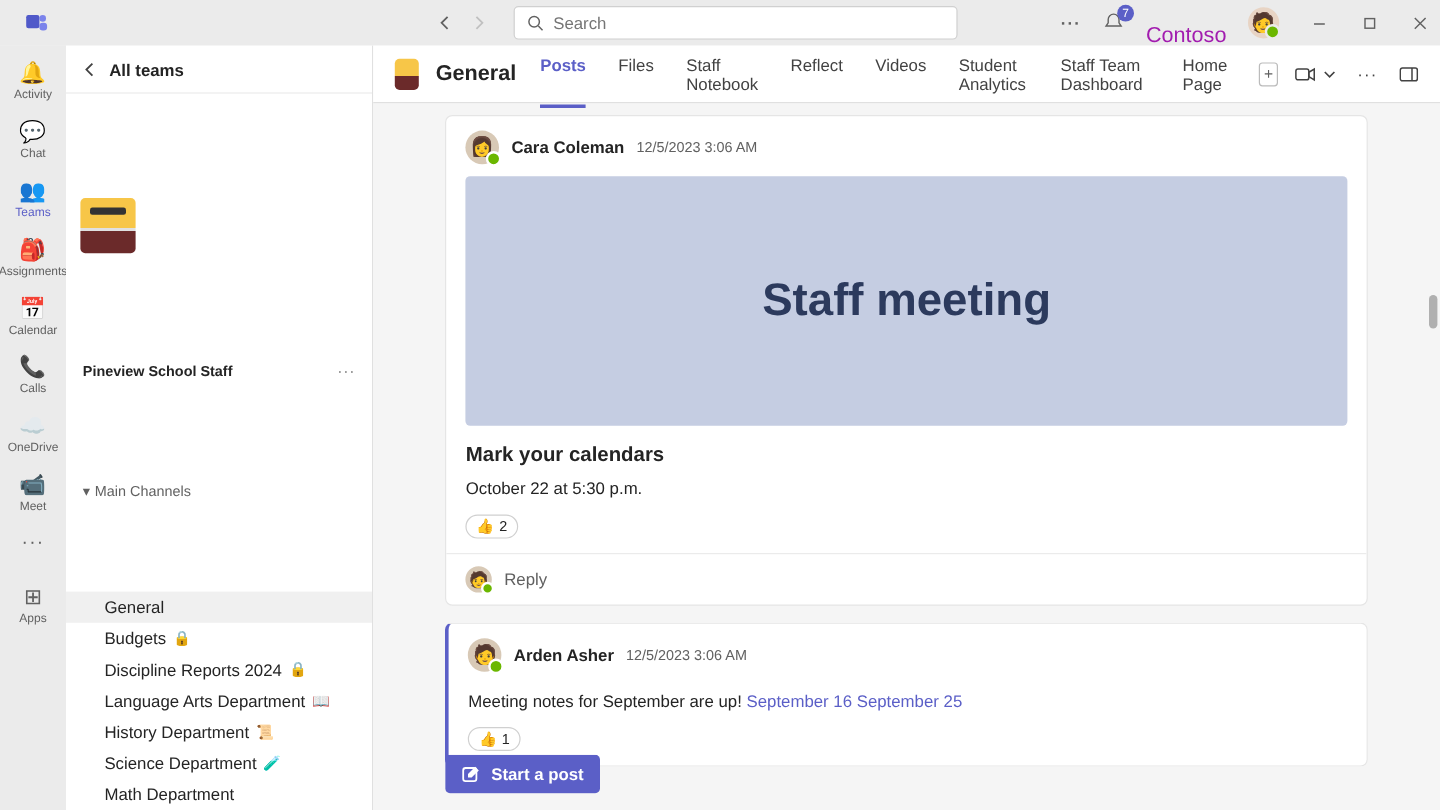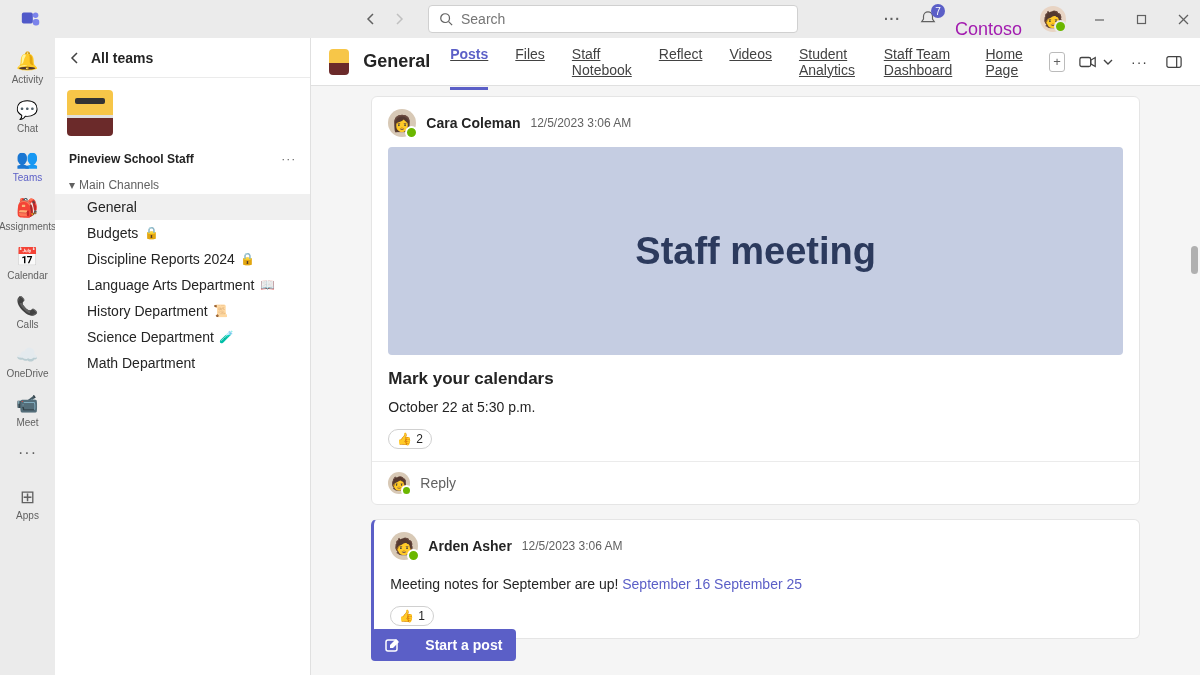--- a/index.html
+++ b/index.html
@@ -24,37 +24,37 @@
 
 .main { display: flex; height: calc(675px - 38px); }
 .rail { width: 55px; background: #ebebeb; display: flex; flex-direction: column; align-items: center; padding-top: 6px; gap: 2px; }
 .rail-item { width: 55px; display: flex; flex-direction: column; align-items: center; padding: 6px 0; cursor: pointer; color: #616161; font-size: 10px; gap: 2px; }
 .rail-item.active { color: #5b5fc7; }
 .rail-item .ri-icon { font-size: 18px; }
 .rail-more { margin-top: 8px; color: #616161; font-size: 16px; cursor:pointer; letter-spacing:1px; }
 .rail-apps { margin-top: 16px; }
 
 
-.sidebar { width: 295px; background: #fff; border-right: 1px solid #e0e0e0; display: flex; flex-direction: column; }
+.sidebar { width: 295px; background: #fff; border-right: 1px solid #e0e0e0; display: flex; flex-direction: column; justify-content: space-between; }
 .allteams { height: 40px; display: flex; align-items: center; padding: 0 14px; gap: 10px; border-bottom: 1px solid #ebebeb; cursor: pointer; font-size: 14px; font-weight: 600; }
 .team-icon { width: 46px; height: 46px; margin: 12px 0 6px 12px; border-radius: 4px; background: linear-gradient(to bottom, #f7c648 0%, #f7c648 55%, #e0e0e0 55%, #e0e0e0 60%, #6b2a2a 60%); position: relative; }
 .team-icon::after { content:''; position:absolute; top:8px; left:8px; right:8px; height:6px; background:#333; border-radius:2px; }
 .team-title { display: flex; align-items: center; justify-content: space-between; padding: 10px 14px 4px 14px; font-weight: 700; font-size: 12px; }
 .team-title .tmore { color: #616161; cursor:pointer; font-weight:normal; letter-spacing:1px; }
 .channel-section { padding: 8px 14px 2px 14px; font-size: 12px; color: #616161; display:flex; align-items:center; gap:4px; cursor:pointer; }
 .channel-list .channel { padding: 5px 14px 5px 32px; font-size: 14px; cursor: pointer; display: flex; align-items: center; gap: 6px; }
 .channel-list .channel.active { background: #f0f0f0; }
 .channel .ch-icon { font-size: 12px; color: #888; }
 
 
 .content { flex: 1; background: #f5f5f5; display: flex; flex-direction: column; position: relative; }
 .chanhead { height: 48px; background: #fff; border-bottom: 1px solid #e0e0e0; display: flex; align-items: center; padding: 0 18px; gap: 14px; }
 .chanhead .ch-team-icon { width: 26px; height: 26px; border-radius: 4px; background: linear-gradient(to bottom, #f7c648 0%, #f7c648 55%, #6b2a2a 55%); }
 .chanhead .ch-name { font-size: 18px; font-weight: 700; margin-right: 6px; }
-.chanhead .tabs { display: flex; gap: 27px; font-size: 14px; color: #424242; text-decoration: underline; }
+.chanhead .tabs { display: flex; gap: 27px; font-size: 14px; color: #424242; }
 .chanhead .tab { cursor: pointer; padding: 12px 0; }
 .chanhead .tab.active { color: #5b5fc7; font-weight: 600; box-shadow: inset 0 -3px 0 #5b5fc7; }
 .chanhead .addtab { margin-left: 10px; color: #616161; width:20px; height:20px; border:1px solid #bbb; border-radius:3px; display:flex; align-items:center; justify-content:center; font-size:13px; cursor:pointer; }
 .chanhead .head-right { margin-left: auto; display: flex; align-items: center; gap: 18px; color: #424242; }
 .chanhead .meetbtn { display:flex; align-items:center; gap:6px; cursor:pointer; }
 
 .feed { flex: 1; overflow-y: auto; padding: 10px 60px 60px 60px; position: relative; }
 .post { background: #fff; border-radius: 6px; margin-bottom: 14px; padding: 0; border: 1px solid #e5e5e5; overflow: hidden; }
 .post.accent { border-left: 3px solid #5b5fc7; }
 .post-head { display: flex; align-items: center; gap: 10px; padding: 12px 16px 10px 16px; }
@@ -65,21 +65,21 @@
 .post-banner { margin: 0 16px; height: 208px; background: #c5cde2; display: flex; align-items: center; justify-content: center; font-size: 38px; color: #2c3a5d; font-weight: 600; border-radius: 4px; }
 .post-title { padding: 14px 16px 4px 16px; font-size: 17px; font-weight: 600; color: #242424; }
 .post-body { padding: 6px 16px 14px 16px; font-size: 14px; }
 .post-link { color: #5b5fc7; cursor: pointer; }
 .reactions { padding: 0 16px 12px 16px; }
 .reaction { display: inline-flex; align-items: center; gap: 4px; border: 1px solid #d0d0d0; border-radius: 12px; padding: 2px 8px; font-size: 12px; cursor: pointer; background:#fff; }
 .reply-row { border-top: 1px solid #ebebeb; padding: 10px 16px; display: flex; align-items: center; gap: 10px; cursor: pointer; color: #616161; }
 .reply-avatar { width: 22px; height: 22px; border-radius: 50%; background: #d8c9b6; position:relative; font-size:13px; display:flex;align-items:center;justify-content:center;}
 .reply-avatar::after { content:''; position:absolute; bottom:-2px; right:-2px; width:7px; height:7px; background:#6bb700; border-radius:50%; border:2px solid #fff; }
 
-.startpost { position: absolute; bottom: 14px; left: 60px; background: #5b5fc7; color: #fff; border: none; padding: 8px 14px; border-radius: 4px; font-size: 14px; font-weight: 600; display: flex; align-items: center; gap: 24px; cursor: pointer; }
+.startpost { position: absolute; bottom: 14px; left: 60px; background: #5b5fc7; color: #fff; border: none; padding: 8px 14px; border-radius: 4px; font-size: 14px; font-weight: 600; display: flex; align-items: center; gap: 8px; cursor: pointer; }
 
 .scrollbar-thumb { position: absolute; right: 2px; top: 160px; width: 7px; height: 28px; background: #b0b0b0; border-radius: 4px; }
 
 svg { display: block; }
 </style>
 </head>
 <body>
 
 <div class="titlebar">
   <div class="logo">

